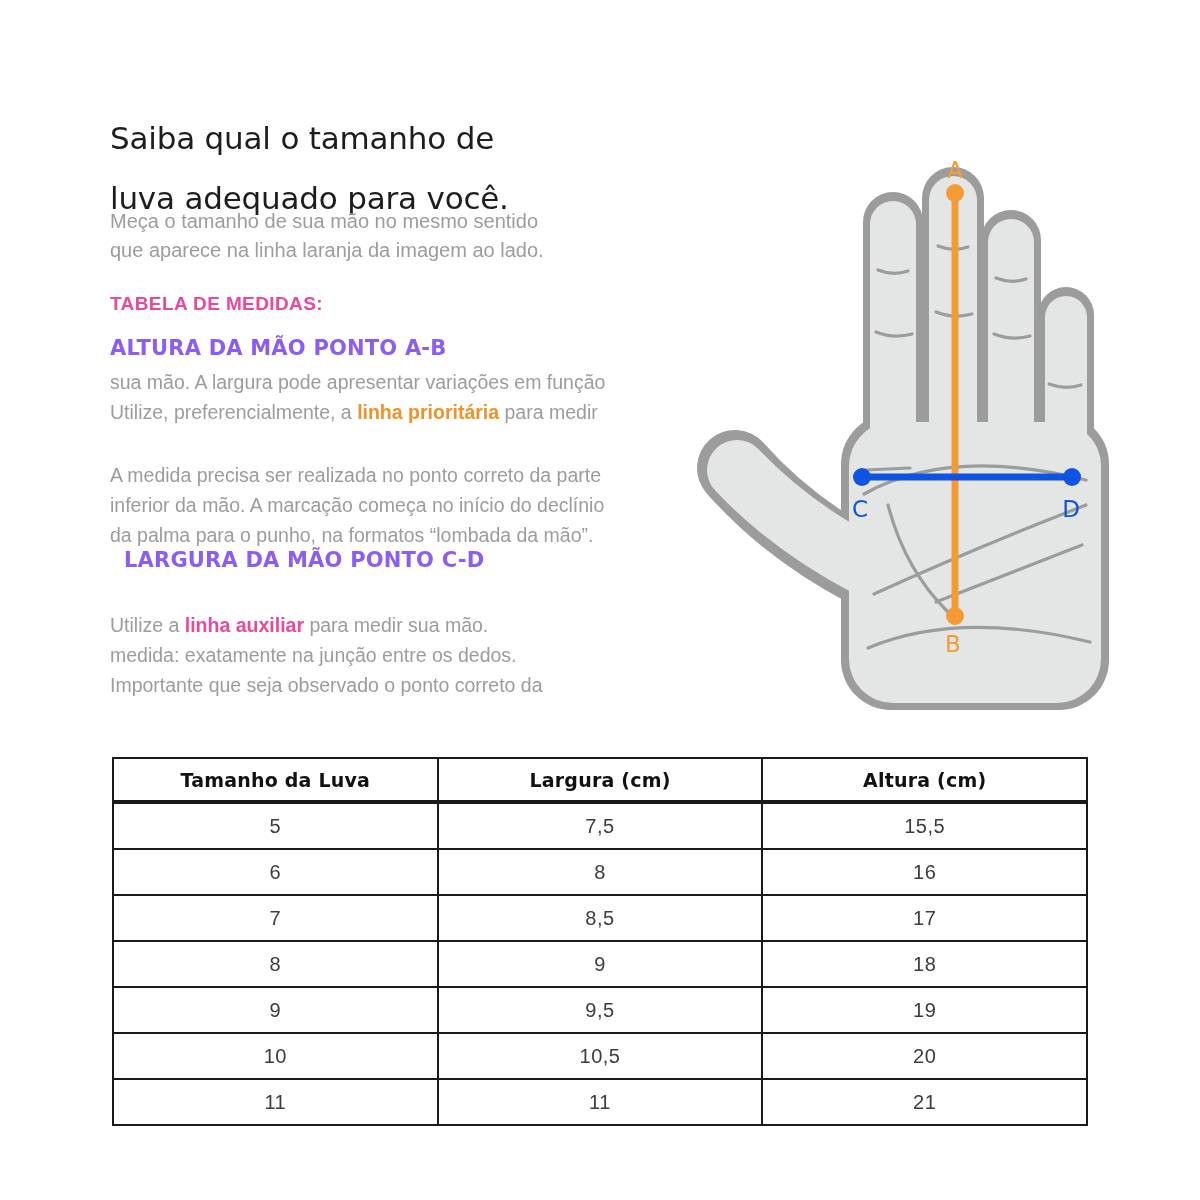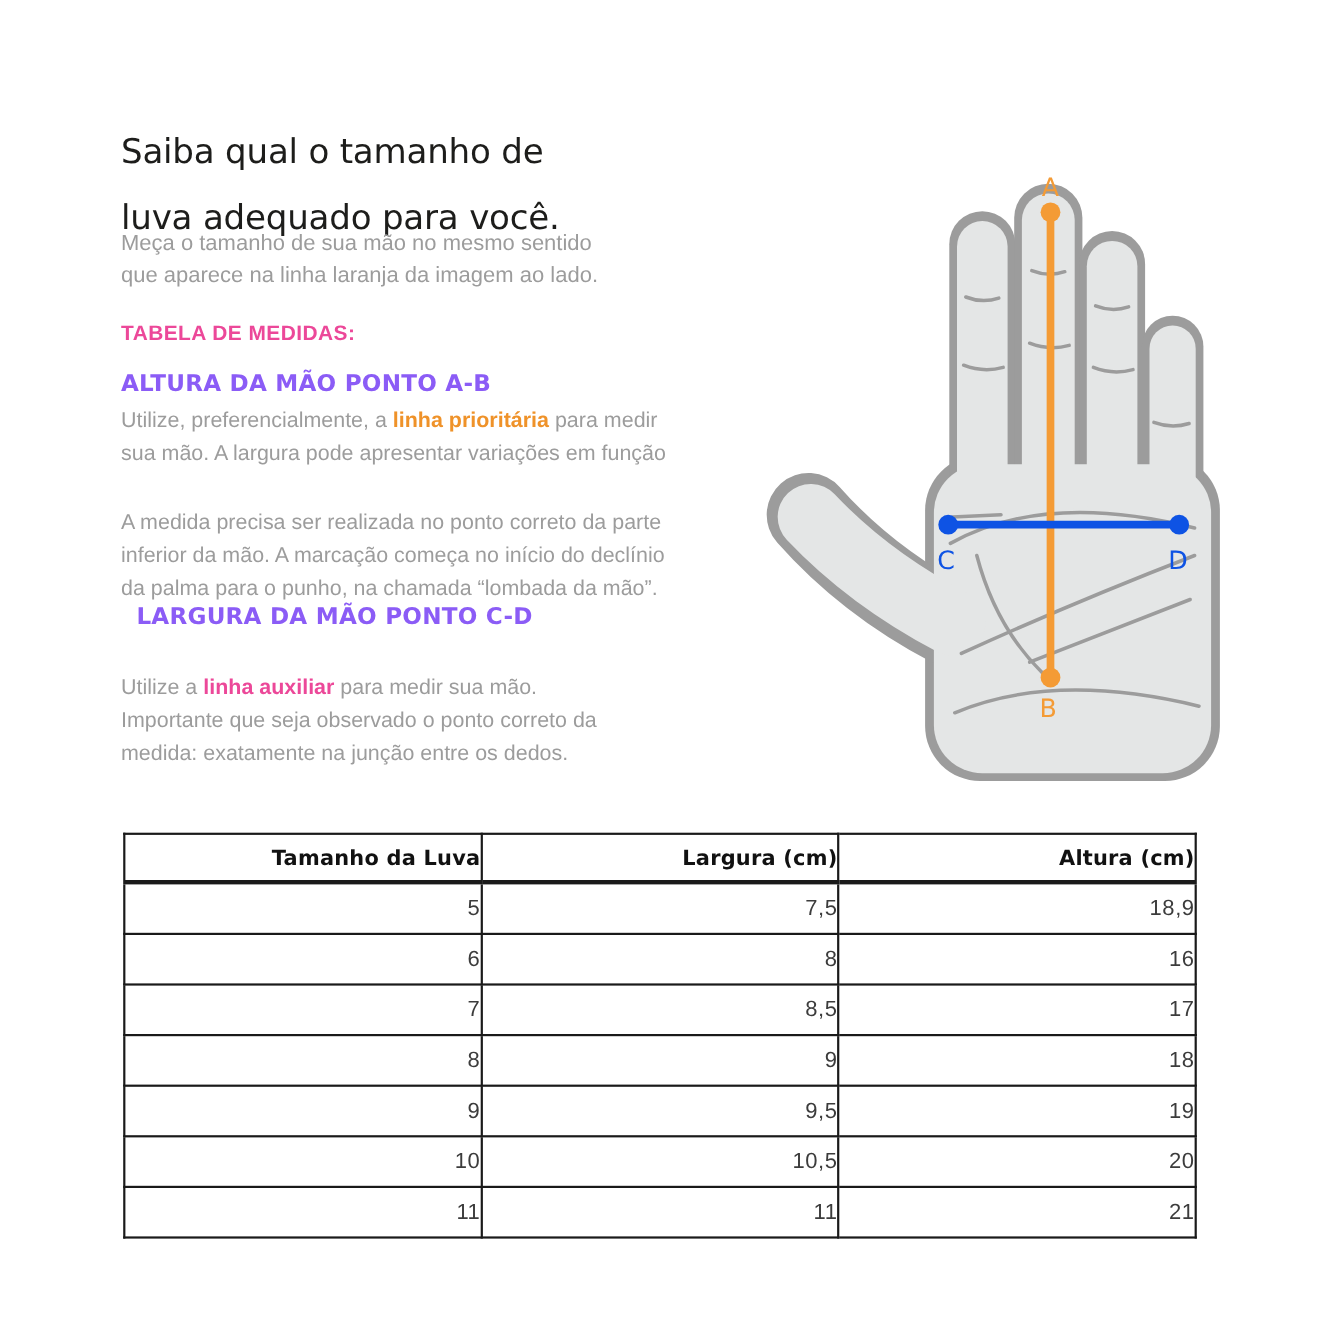--- a/index.html
+++ b/index.html
@@ -68,21 +68,21 @@
 
   
   .size-table {
     position: absolute; left: 112px; top: 757px;
     width: 976px;
     border-collapse: collapse;
     table-layout: fixed;
   }
   .size-table th, .size-table td {
     border: 2px solid #1a1a1a;
-    text-align: right;
+    text-align: center;
     padding: 0;
   }
   .size-table th {
     height: 41px;
     font-family: "DejaVu Sans", sans-serif;
     font-size: 19px; font-weight: 700; color: #111111;
     letter-spacing: 0.2px;
     border-bottom: 4px solid #1a1a1a;
   }
   .size-table td {
@@ -104,36 +104,36 @@
   <p class="subtitle">
     <span class="line">Meça o tamanho de sua mão no mesmo sentido</span>
     <span class="line">que aparece na linha laranja da imagem ao lado.</span>
   </p>
 
   <p class="table-label">TABELA DE MEDIDAS:</p>
 
   <h2 class="sec-heading altura">ALTURA DA MÃO PONTO A-B</h2>
 
   <p class="body-p p1">
+    <span class="line">sua mão. A largura pode apresentar variações em função</span>
     <span class="line"><span>Utilize, preferencialmente, a </span><span class="hl-orange">linha prioritária</span><span> para medir</span></span>
-    <span class="line">sua mão. A largura pode apresentar variações em função</span>
   </p>
 
   <p class="body-p p2">
     <span class="line">A medida precisa ser realizada no ponto correto da parte</span>
     <span class="line">inferior da mão. A marcação começa no início do declínio</span>
-    <span class="line">da palma para o punho, na chamada “lombada da mão”.</span>
+    <span class="line">da palma para o punho, na formatos “lombada da mão”.</span>
   </p>
 
   <h2 class="sec-heading largura">LARGURA DA MÃO PONTO C-D</h2>
 
   <p class="body-p p3">
     <span class="line"><span>Utilize a </span><span class="hl-blue">linha auxiliar</span><span> para medir sua mão.</span></span>
+    <span class="line">medida: exatamente na junção entre os dedos.</span>
     <span class="line">Importante que seja observado o ponto correto da</span>
-    <span class="line">medida: exatamente na junção entre os dedos.</span>
   </p>
 
   <svg class="hand-svg" width="440" height="600" viewBox="680 130 440 600">
 
     <g stroke="#9C9C9C" fill="none" stroke-linecap="round">
       <rect x="841" y="414" width="268" height="296" rx="50" fill="#9C9C9C" stroke="none"></rect>
       <line x1="893" y1="450" x2="893" y2="222" stroke-width="60"></line>
       <line x1="953" y1="450" x2="953" y2="198" stroke-width="62"></line>
       <line x1="1011" y1="450" x2="1011" y2="240" stroke-width="60"></line>
       <line x1="1066" y1="460" x2="1066" y2="315" stroke-width="56"></line>
@@ -187,21 +187,21 @@
       <tr>
         <th>Tamanho da Luva</th>
         <th>Largura (cm)</th>
         <th>Altura (cm)</th>
       </tr>
     </thead>
     <tbody>
       <tr>
         <td>5</td>
         <td>7,5</td>
-        <td>18,9</td>
+        <td>15,5</td>
       </tr>
       <tr>
         <td>6</td>
         <td>8</td>
         <td>16</td>
       </tr>
       <tr>
         <td>7</td>
         <td>8,5</td>
         <td>17</td>

